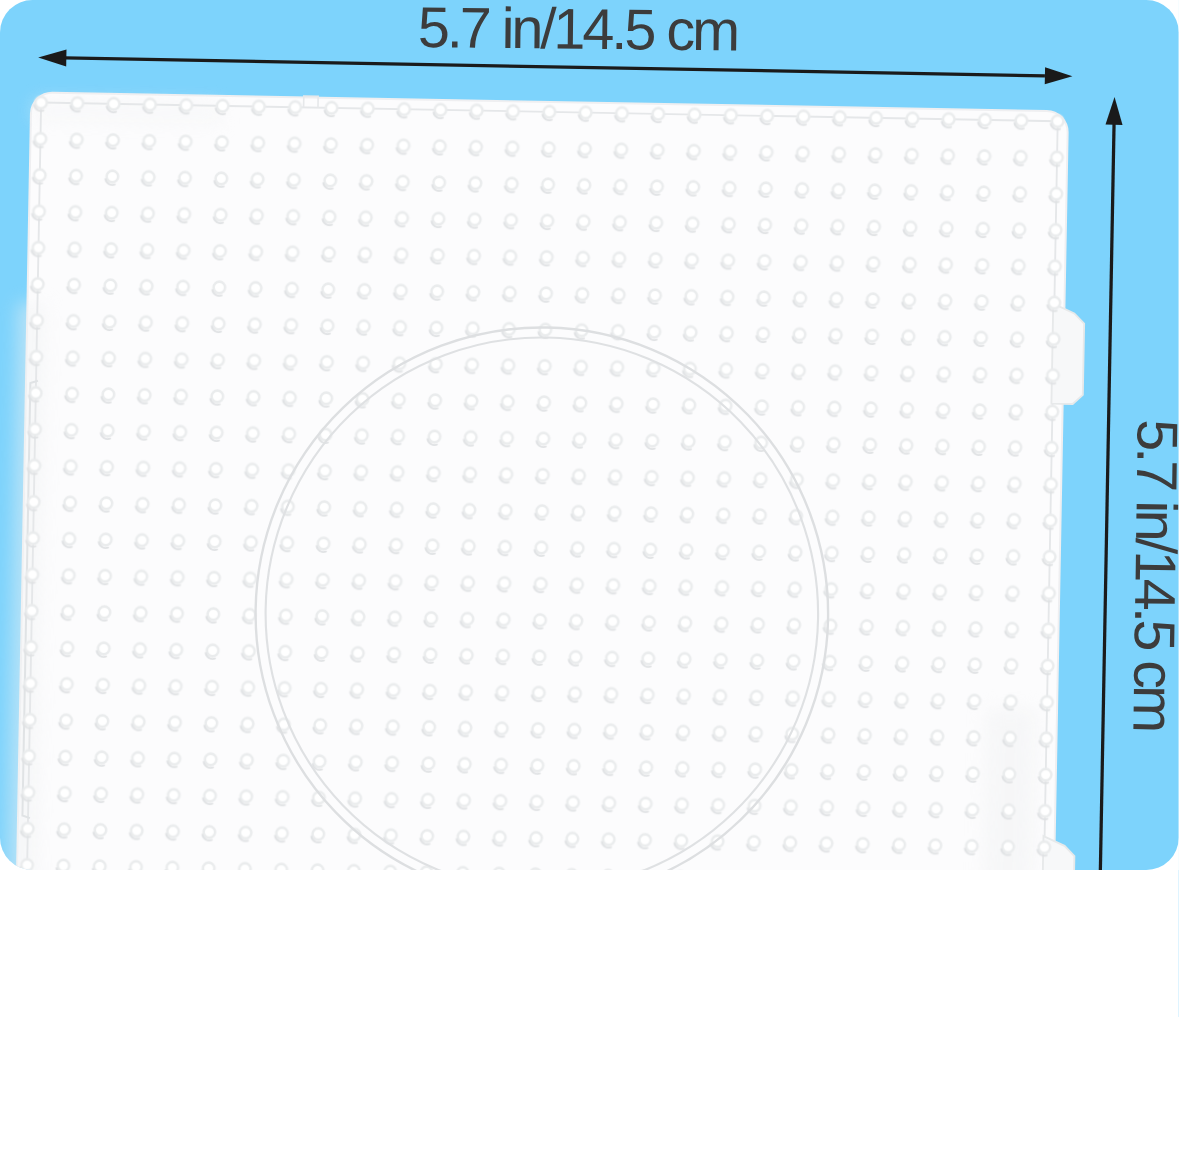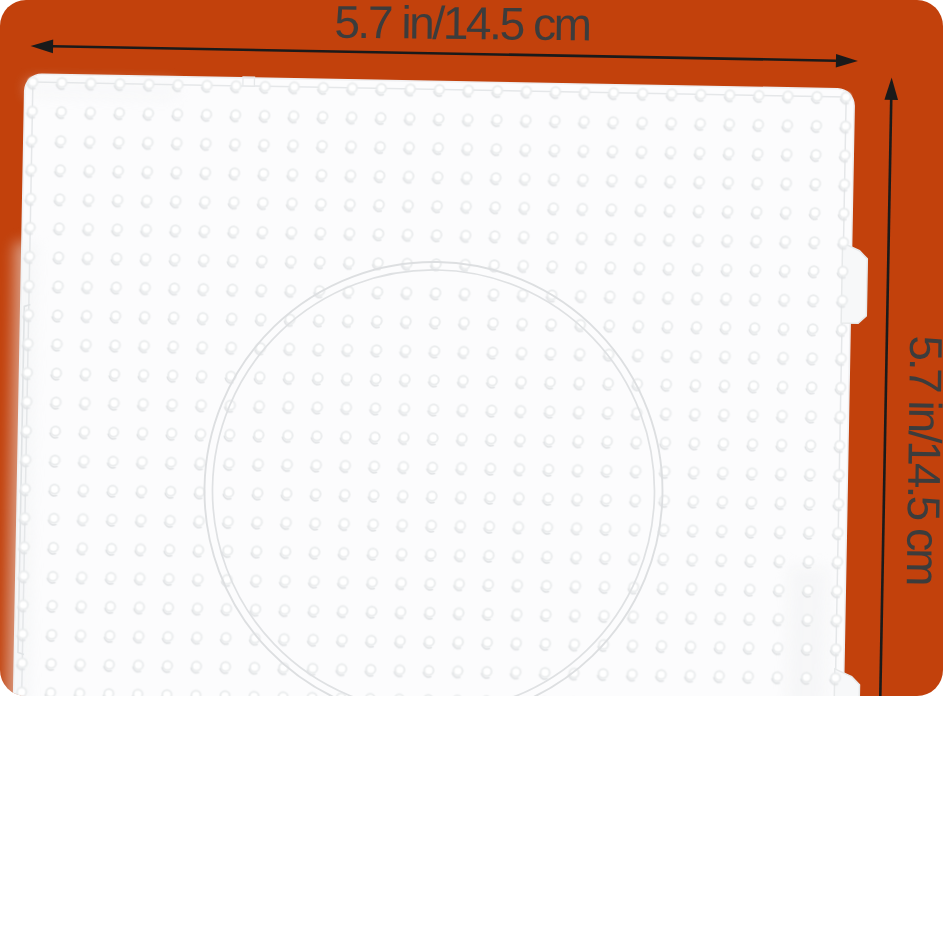--- a/index.html
+++ b/index.html
@@ -1,14 +1,14 @@
 <!DOCTYPE html>
 <html><head><meta charset="utf-8"><style>
 html,body{margin:0;padding:0;background:#ffffff;}
-.wrap{position:relative;width:943px;height:696px;overflow:hidden;background:#c2410c;font-family:"Liberation Sans",sans-serif;border-radius:26px;}
+.wrap{position:relative;width:943px;height:696px;overflow:hidden;background:#7dd3fc;font-family:"Liberation Sans",sans-serif;border-radius:26px;}
 </style></head><body>
 <div class="wrap">
 <svg width="943" height="936" viewBox="0 0 943 936" xmlns="http://www.w3.org/2000/svg">
 <defs>
 <pattern id="pg" x="10.975" y="74.975" width="29.05" height="29.05" patternUnits="userSpaceOnUse">
 <circle cx="14.525" cy="14.525" r="4.6" fill="#ffffff" stroke="#eaeced" stroke-width="2"></circle>
 <path d="M 8.925 16.025 a 5.6 5.6 0 0 0 8.2 4.6" fill="none" stroke="#e0e2e4" stroke-width="1.5"></path>
 </pattern>
 <filter id="pegblur" x="-5%" y="-5%" width="110%" height="110%">
           <feGaussianBlur stdDeviation="0.55"></feGaussianBlur>

